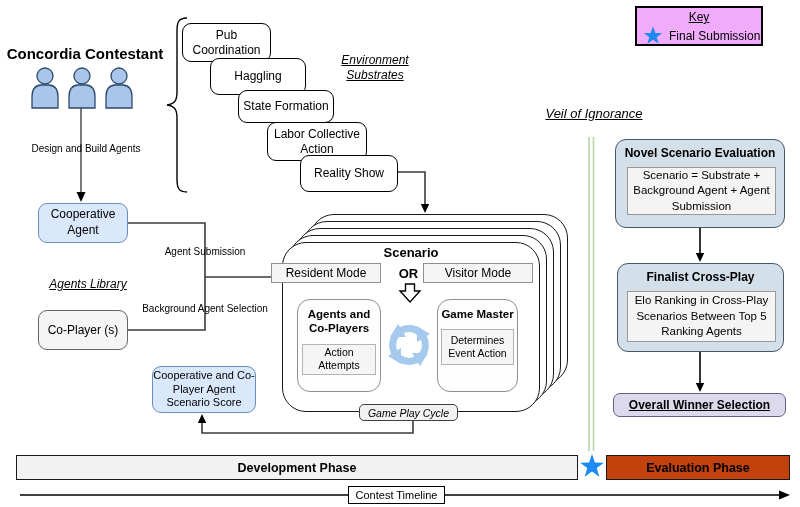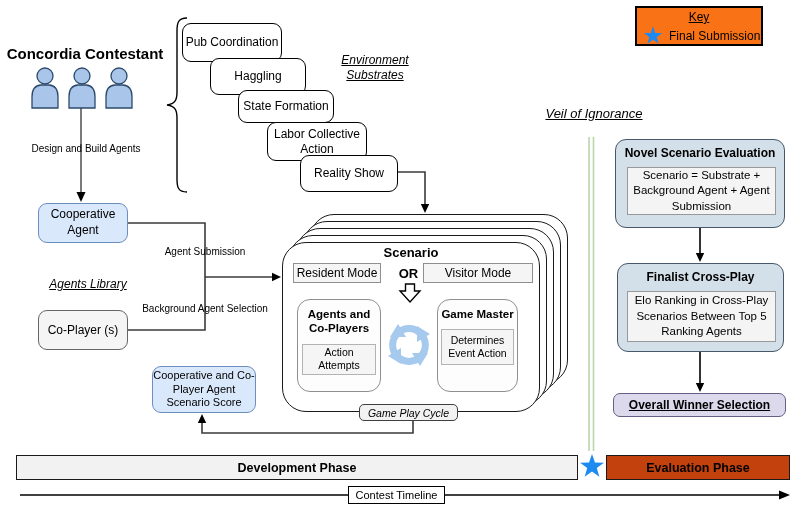--- a/index.html
+++ b/index.html
@@ -114,43 +114,43 @@
 
   <div class="lbl ital-und" style="left:23px;top:277px;width:130px;font-size:12px;">Agents Library</div>
 
   <div class="node graybox" style="left:38px;top:310px;width:90px;height:40px;">Co-Player (s)</div>
 
   <div class="lbl" style="left:135px;top:246px;width:140px;">Agent Submission</div>
   <div class="lbl" style="left:125px;top:303px;width:160px;">Background Agent Selection</div>
 
   <div class="node bluebox" style="left:152px;top:366px;width:104px;height:47px;font-size:11px;line-height:1.27;">Cooperative and Co-Player Agent Scenario Score</div>
 
-  <div class="node substrate" style="left:182px;top:23px;width:100px;height:39px;z-index:11;text-align:right;">Pub Coordination</div>
+  <div class="node substrate" style="left:182px;top:23px;width:89px;height:39px;z-index:11;">Pub Coordination</div>
   <div class="node substrate" style="left:210px;top:58px;width:96px;height:37px;z-index:12;">Haggling</div>
   <div class="node substrate" style="left:238px;top:90px;width:96px;height:33px;z-index:13;">State Formation</div>
   <div class="node substrate" style="left:267px;top:122px;width:100px;height:39px;z-index:14;">Labor Collective Action</div>
   <div class="node substrate" style="left:300px;top:155px;width:98px;height:37px;z-index:15;">Reality Show</div>
 
   <div class="lbl ital-und" style="left:325px;top:53px;width:100px;font-size:12px;line-height:1.25;">Environment Substrates</div>
 
-  <div class="abs" style="left:635px;top:6px;width:128px;height:40px;border:2px solid #000;background:#f97316;z-index:10;box-sizing:border-box;">
+  <div class="abs" style="left:635px;top:6px;width:128px;height:40px;border:2px solid #000;background:#f0abfc;z-index:10;box-sizing:border-box;">
     <div style="text-align:center;font-size:12px;text-decoration:underline;margin-top:2px;">Key</div>
     <div style="display:flex;align-items:center;margin-top:2px;padding-left:6px;">
       <svg width="20" height="20" viewBox="-13.5 -13.5 27 27">
         <polygon points="0,-13 3.06,-4.21 12.36,-4.02 4.95,1.61 7.64,10.52 0,5.2 -7.64,10.52 -4.95,1.61 -12.36,-4.02 -3.06,-4.21" fill="#1d8af2"></polygon>
       </svg>
       <span style="font-size:12px;margin-left:6px;">Final Submission</span>
     </div>
   </div>
 
   <div class="lbl ital-und" style="left:529px;top:106px;width:130px;font-size:13px;">Veil of Ignorance</div>
 
   <div class="node" style="left:282px;top:244px;width:258px;height:16px;font-size:13px;font-weight:bold;">Scenario</div>
 
-  <div class="modebox" style="left:293px;top:263px;width:88px;">Resident Mode</div>
+  <div class="modebox" style="left:271px;top:263px;width:110px;">Resident Mode</div>
   <div class="node" style="left:394px;top:264px;width:29px;height:18px;font-size:13px;font-weight:bold;">OR</div>
   <div class="modebox" style="left:423px;top:263px;width:110px;">Visitor Mode</div>
 
   <div class="rolebox" style="left:297px;top:299px;">
     <div class="ttl">Agents and Co-Players</div>
     <div class="innerbox" style="width:74px;height:31px;">Action Attempts</div>
   </div>
 
   <svg class="abs" style="left:384px;top:320px;z-index:10;" width="50" height="50" viewBox="-25 -25 50 50">
     <g fill="none" stroke="#a6c9ee" stroke-width="7">

